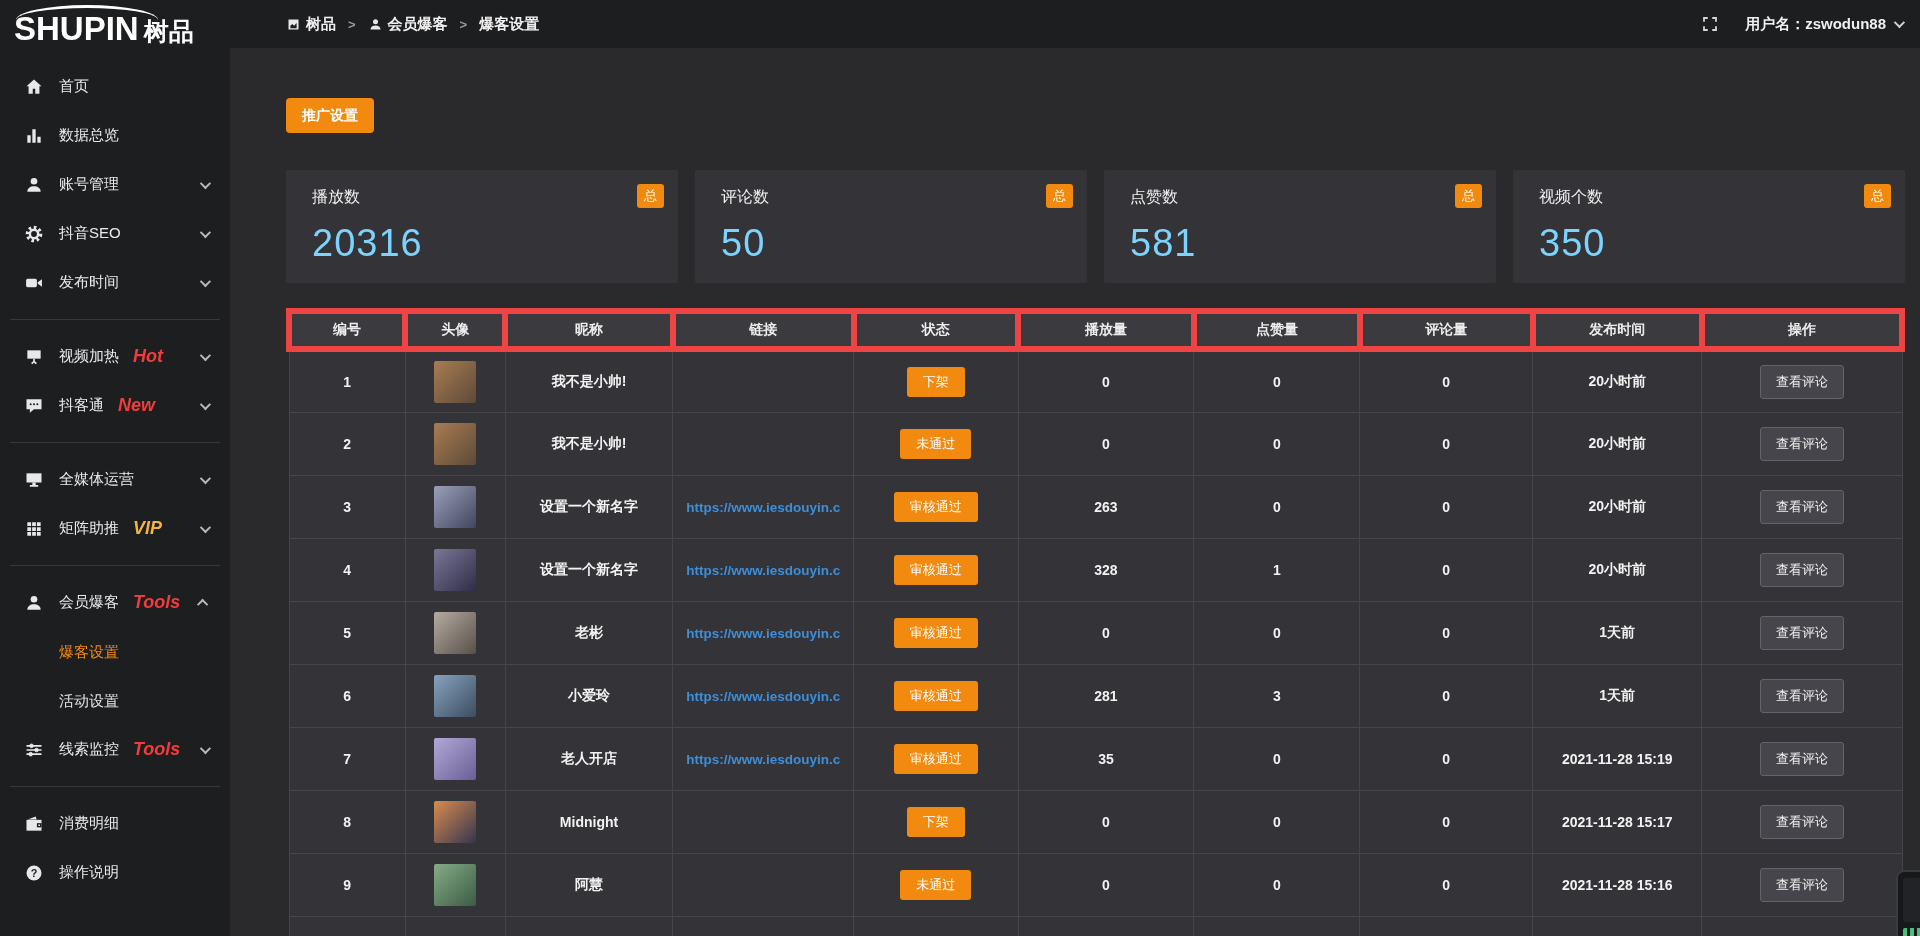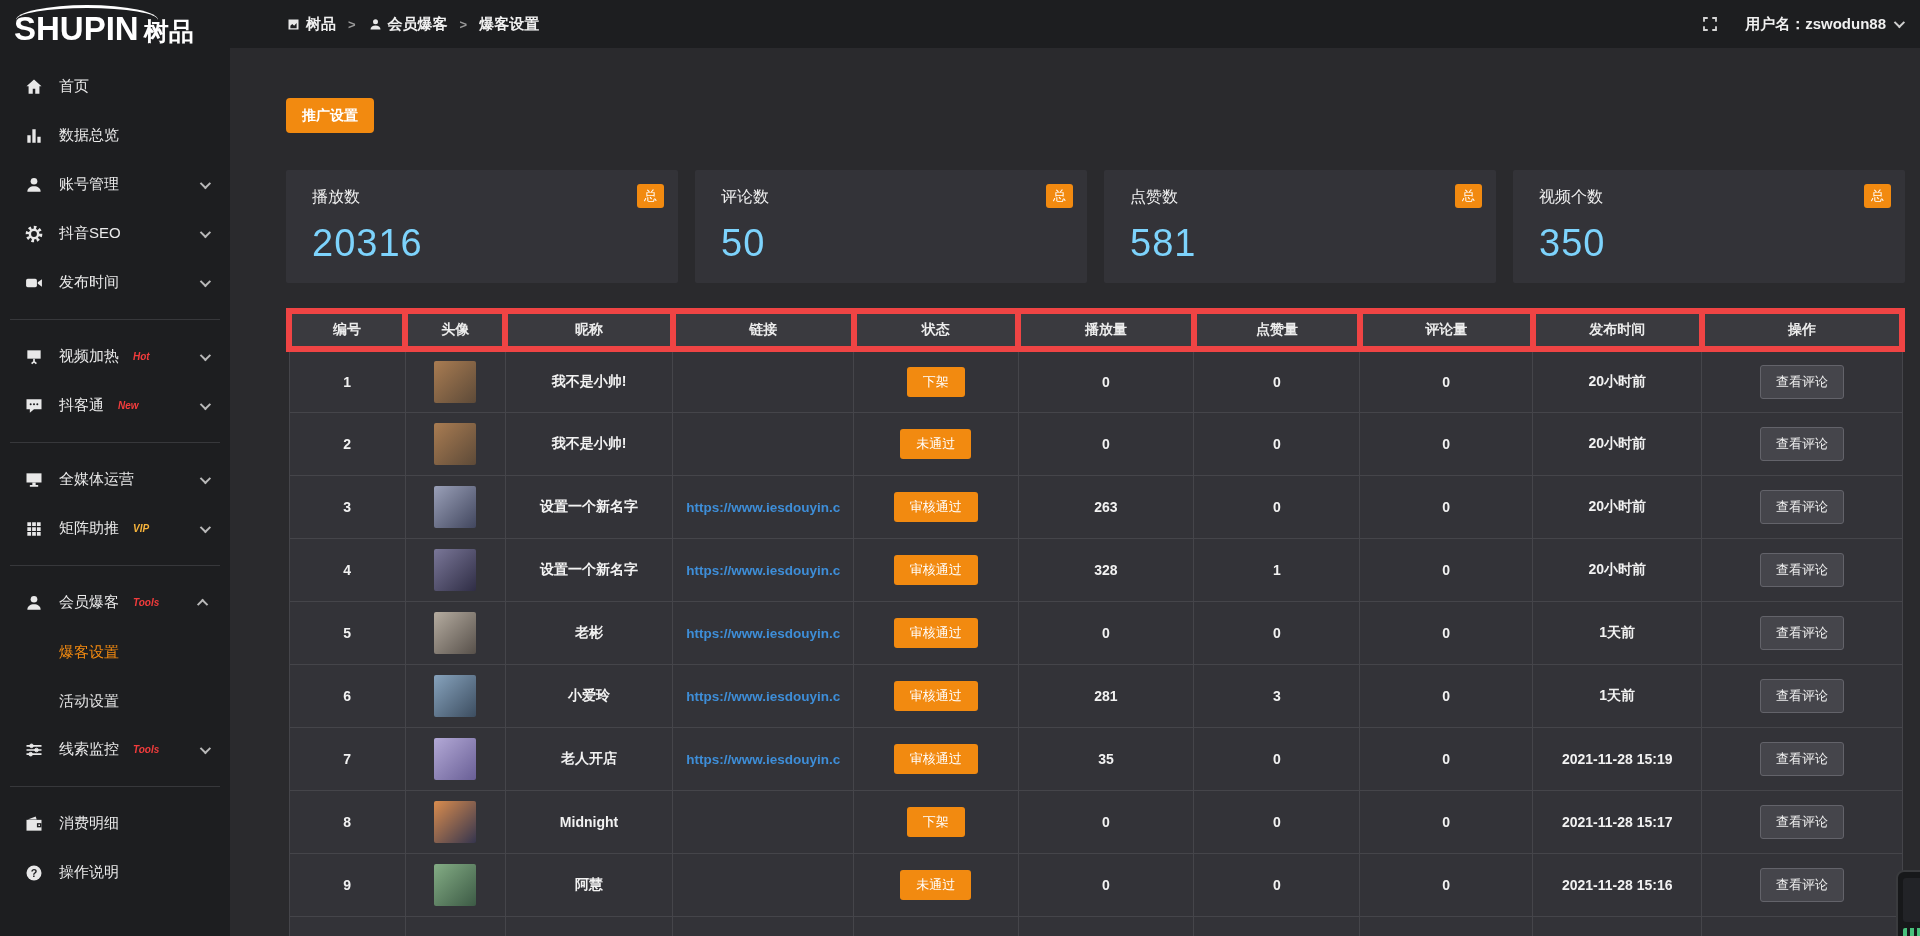--- a/index.html
+++ b/index.html
@@ -12,21 +12,21 @@
   .sidebar { position:absolute; left:0; top:0; width:230px; height:936px; background:#1d1e20; z-index:20; }
   .logo { height:62px; position:relative; padding:10px 0 0 14px; cursor:pointer; }
   .logo-arc { position:absolute; left:16px; top:5px; width:142px; height:15px;
               border-top:3px solid #fff; border-radius:50% 50% 0 0 / 100% 100% 0 0; }
   .logo-en { font-size:33px; font-weight:bold; letter-spacing:0; color:#fff; }
   .logo-cn { font-size:25px; font-weight:bold; color:#fff; margin-left:5px; }
   .side-item { display:flex; align-items:center; height:49px; padding-left:24px; cursor:pointer; }
   .icon { display:inline-flex; width:20px; height:20px; flex:0 0 20px; }
   .icon svg { width:100%; height:100%; }
   .side-label { font-size:15px; color:#eaeaea; margin-left:15px; }
-  .side-badge { font-size:10px; font-weight:bold; font-style:italic; margin-left:14px; }
+  .side-badge { font-size:18px; font-weight:bold; font-style:italic; margin-left:14px; }
   .chev { width:8px; height:8px; border-right:2px solid #b9b9b9; border-bottom:2px solid #b9b9b9;
           margin-left:auto; margin-right:22px; }
   .chev-down { transform:rotate(45deg) translateY(-2px); }
   .chev-up   { transform:rotate(-135deg) translateY(-2px); }
   .side-divider { height:1px; background:#37383b; margin:12px 10px; }
   .side-sub { }
   .side-subitem { height:49px; line-height:49px; padding-left:59px; font-size:15px; color:#e3e3e3; cursor:pointer; }
   .side-subitem.active { color:#f28a10; }
   
   .topbar { position:absolute; left:230px; right:0; top:0; height:48px; background:#1d1e20;

